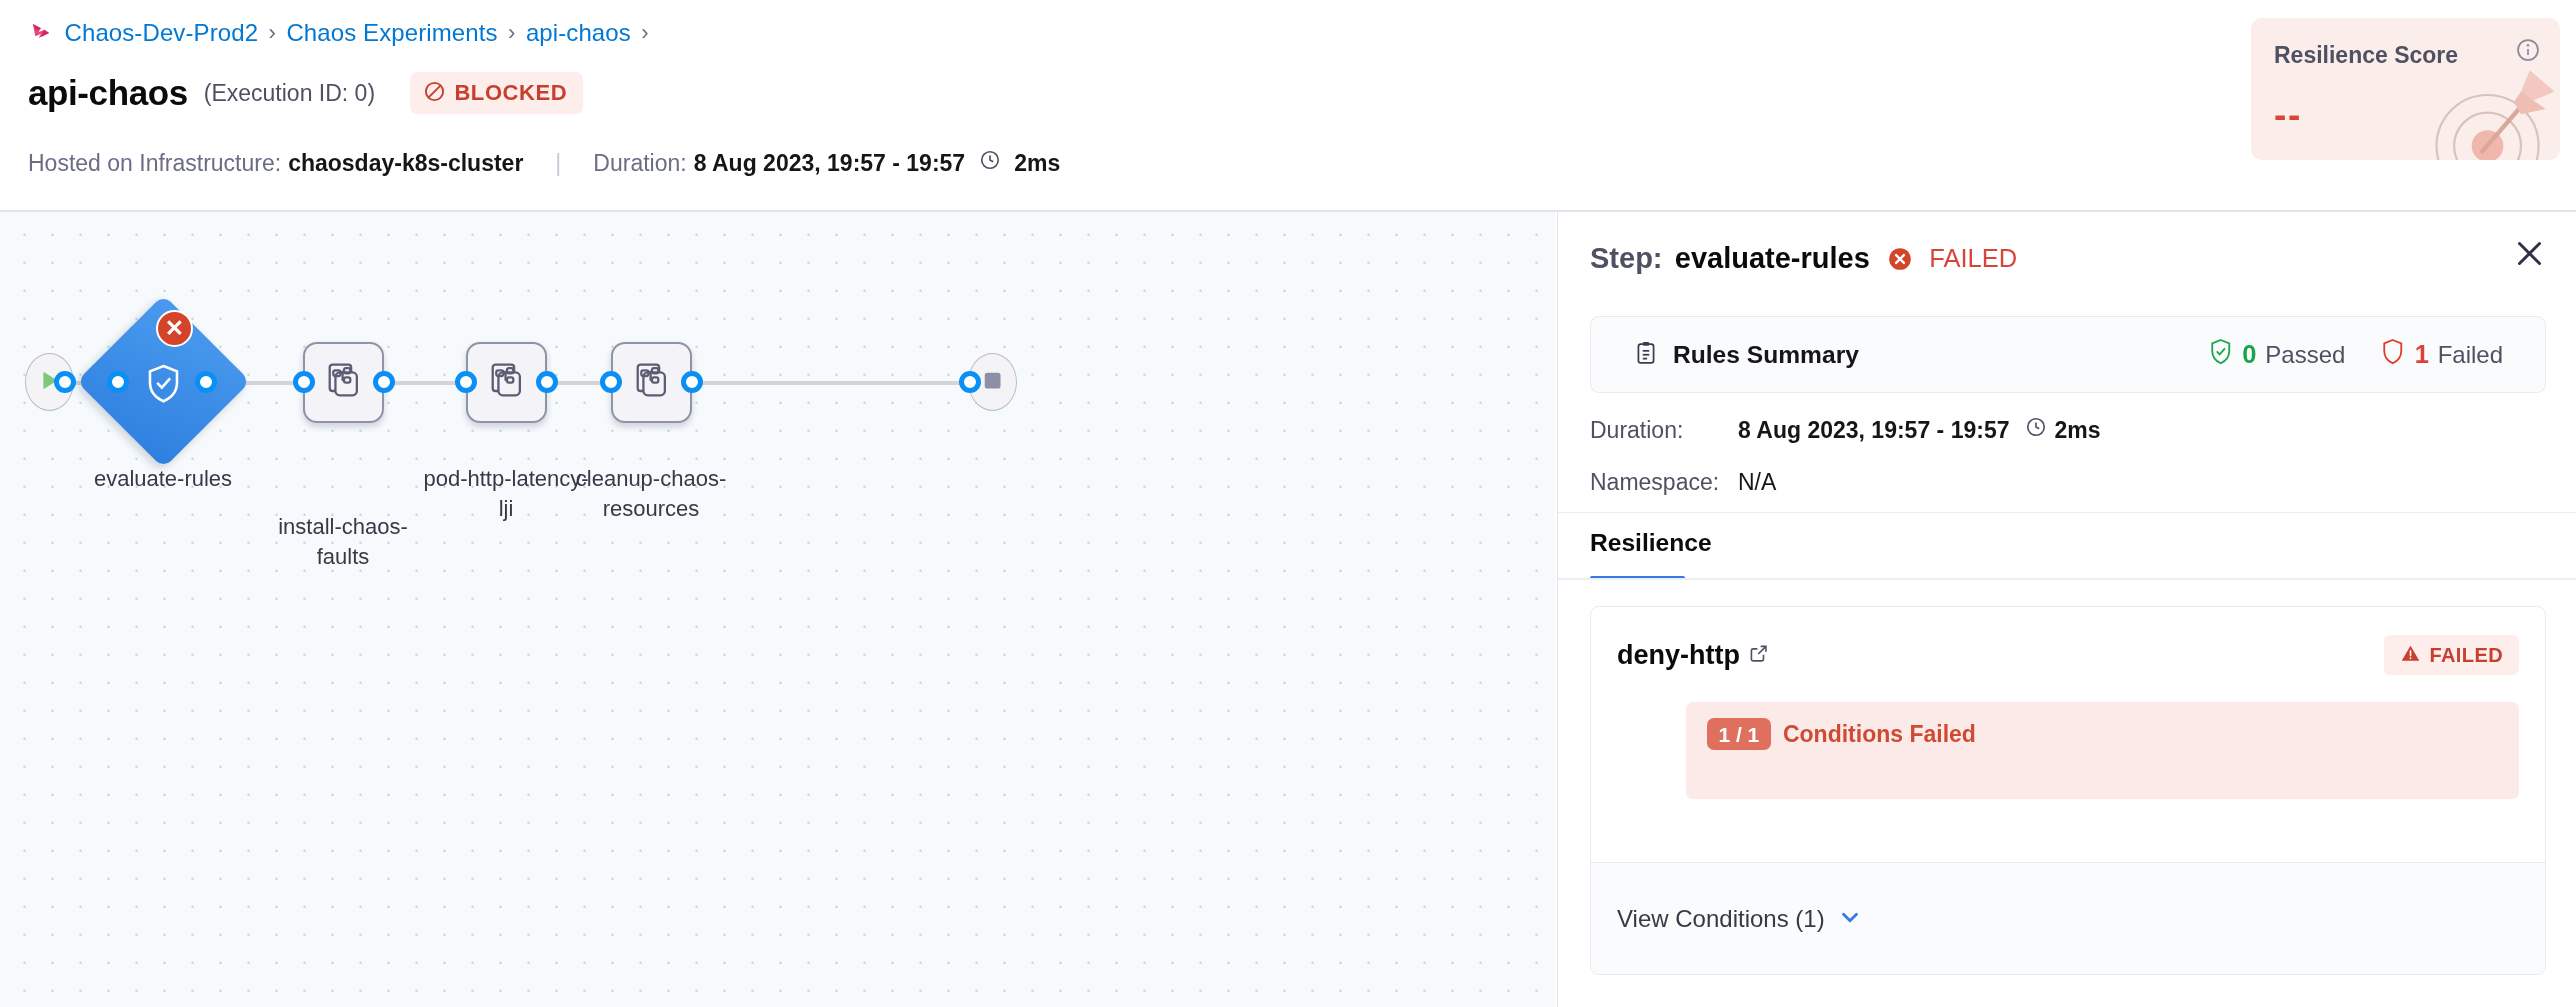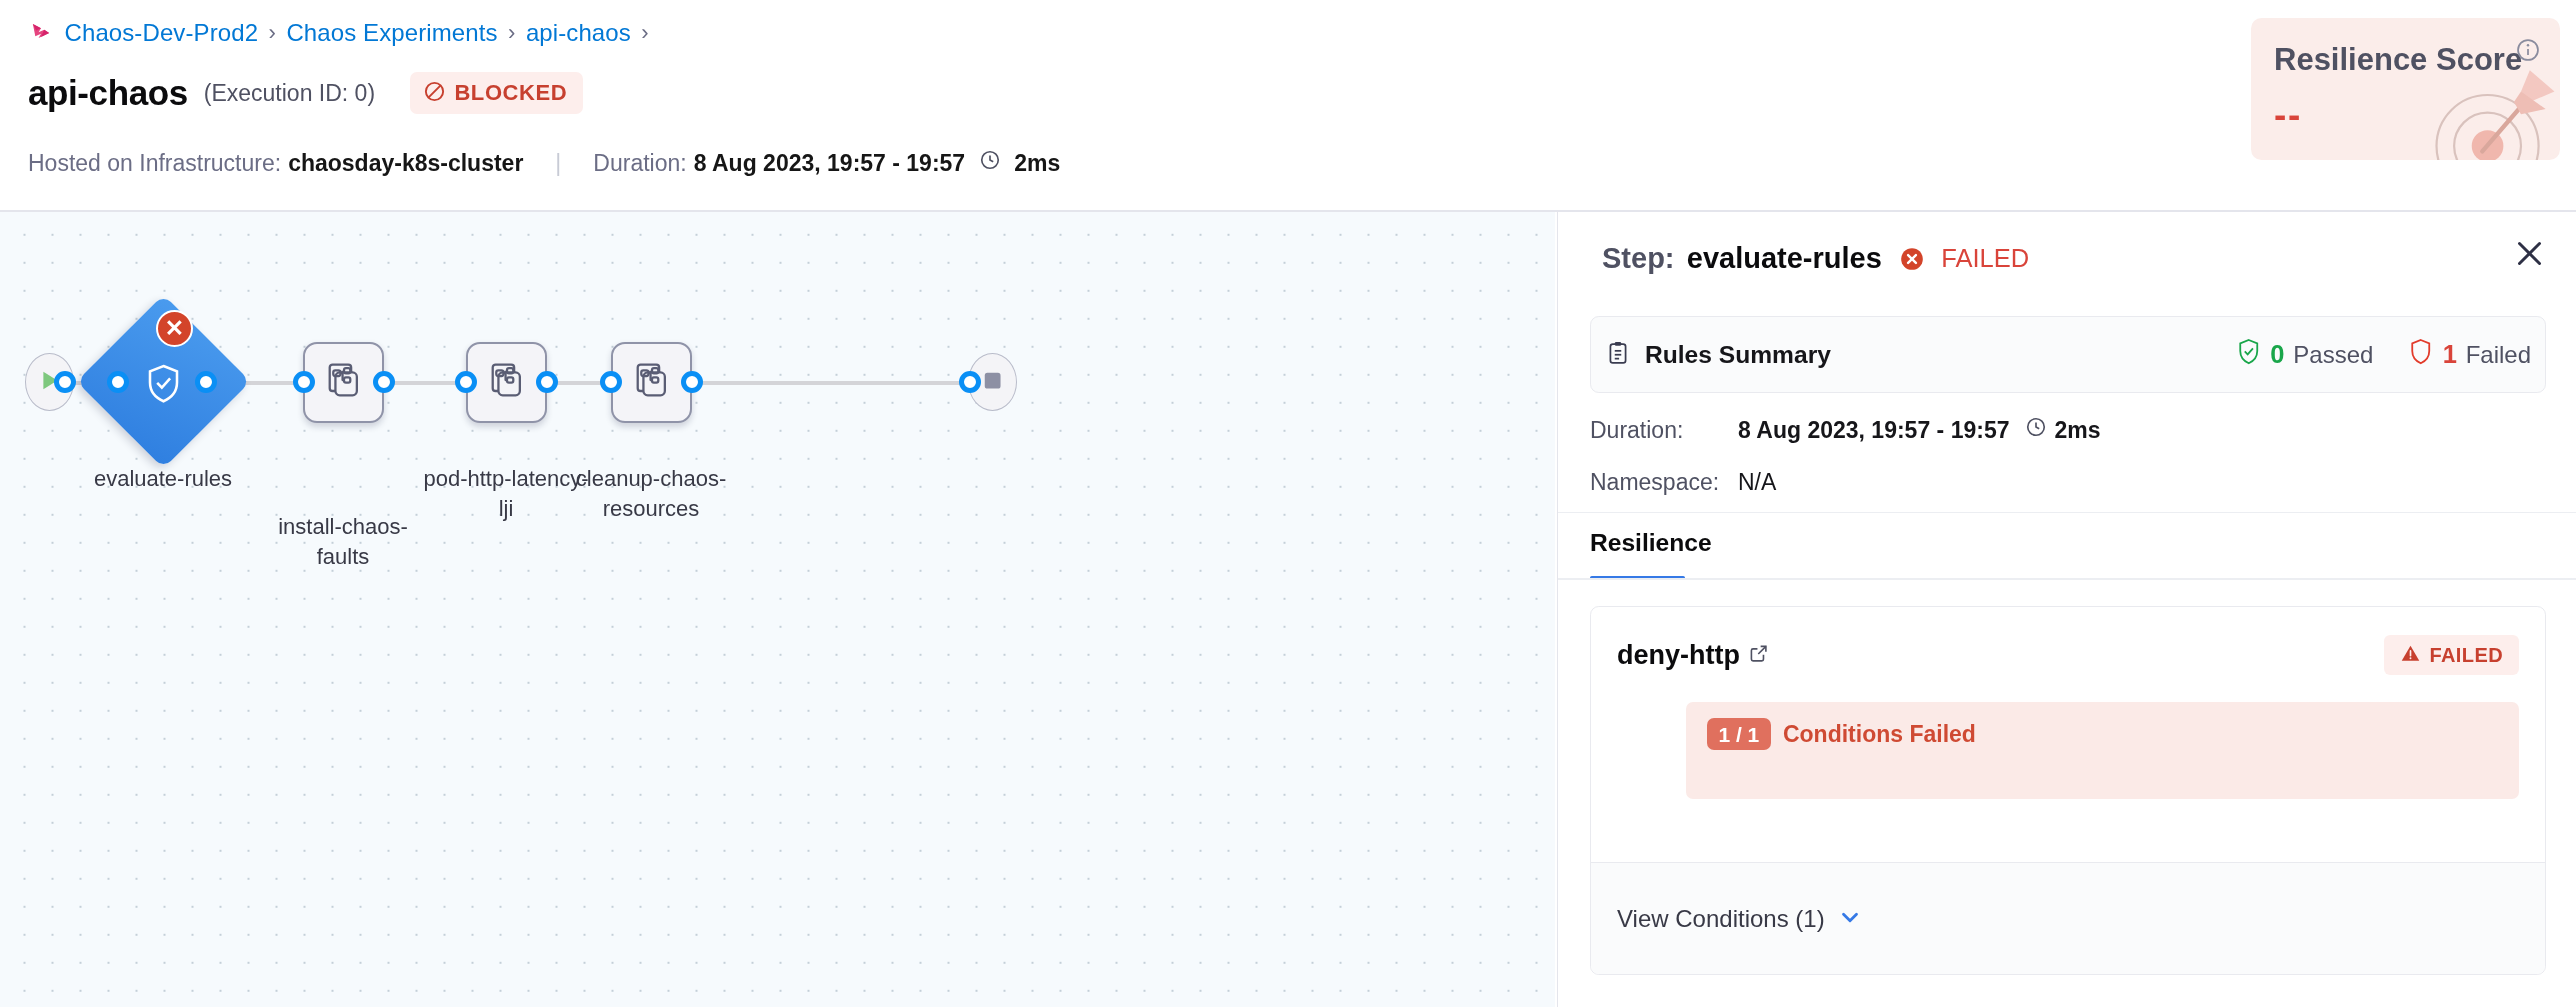--- a/index.html
+++ b/index.html
@@ -34,21 +34,21 @@
   .meta-row .v { color:#161616; font-weight:bold; margin-left:7px; }
   .meta-div { color:#c8cbd5; margin:0 32px; font-weight:normal; }
   .meta-time { margin-left:7px; color:#161616; font-weight:bold; }
   .clock { margin:0 6.2px 0 14px; vertical-align:-2.6px; }
 
   
   .res-card {
     position:absolute; right:16px; top:17.6px; width:309px; height:142px;
     background:#fbedea; border-radius:10.5px; overflow:hidden;
   }
-  .res-title { position:absolute; left:23px; top:24.6px; font-size:31px; font-weight:bold; color:#4f5162; }
+  .res-title { position:absolute; left:23px; top:24.6px; font-size:23px; font-weight:bold; color:#4f5162; }
   .res-value { position:absolute; left:23px; top:76px; font-size:37px; font-weight:bold; color:#d9443a; letter-spacing:1.8px; }
   .res-info { position:absolute; right:19.3px; top:19.3px; }
   .res-art { position:absolute; right:-5.3px; bottom:-26px; opacity:1; }
 
   .hdr-rule { position:absolute; left:0; top:210px; width:2576px; height:1.8px; background:#e4e5ec; }
 
   
   .canvas {
     position:absolute; left:0; top:212px; width:1555px; height:796px;
     background-color:#f6fafd;
@@ -92,30 +92,30 @@
     display:flex; align-items:center; justify-content:center;
     color:#fff; font-size:23px; font-weight:bold; line-height:1;
   }
 
   
   .panel {
     position:absolute; left:1557px; top:212px; width:1019px; height:796px;
     background:#ffffff; border-left:1.8px solid #e4e5ec;
   }
   .panel-head { position:relative; height:93px; }
-  .panel-title { position:absolute; left:32px; top:30px; display:flex; align-items:center; gap:12.3px;margin-left:12px; }
+  .panel-title { position:absolute; left:32px; top:30px; display:flex; align-items:center; gap:12.3px; }
   .pt-pre { font-size:29px; color:#4f5162; font-weight:bold; }
   .pt-name { font-size:29px; color:#0b0b0d; font-weight:bold; }
   .pt-status { font-size:25.5px; color:#d9443a; font-weight:normal; margin-left:3.5px; }
   .close-x { position:absolute; right:28px; top:23px; cursor:pointer; }
 
   .summary-card {
     position:absolute; left:32px; top:104px; width:956px; height:77px;
     background:#fafbfc; border:1.3px solid #e9eaef; border-radius:8.8px;
-    display:flex; padding:0 14px;
+    display:flex; padding:0 42px;
   }
   .sum-left { display:flex; align-items:center; gap:14px; }
   .sum-label { font-size:24.6px; color:#16161a; font-weight:bold; }
   .sum-right { margin-left:auto; display:flex; align-items:center; gap:35px; }
   .sum-stat { display:flex; align-items:center; gap:8.8px; font-size:24px; }
   .sum-num-pass { color:#19a64a; font-weight:bold; font-size:25.5px; }
   .sum-num-fail { color:#d9443a; font-weight:bold; font-size:25.5px; }
   .sum-word { color:#4f5162; }
 
   .kv { position:absolute; left:32px; display:flex; align-items:center; font-size:23px; }

